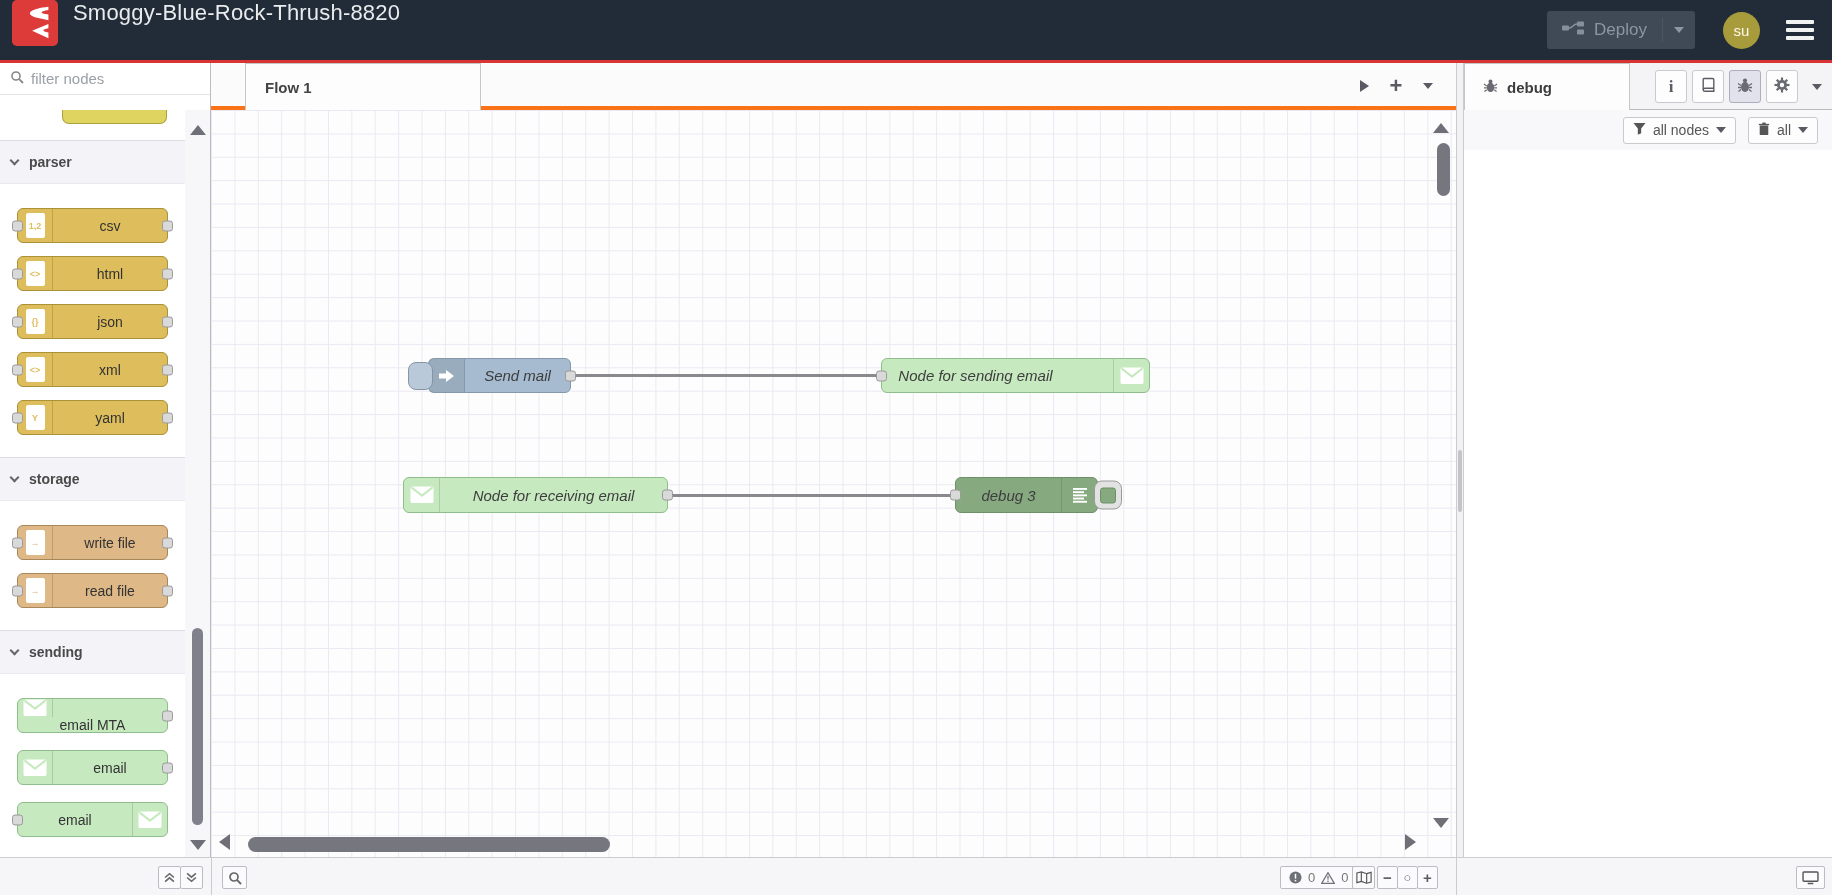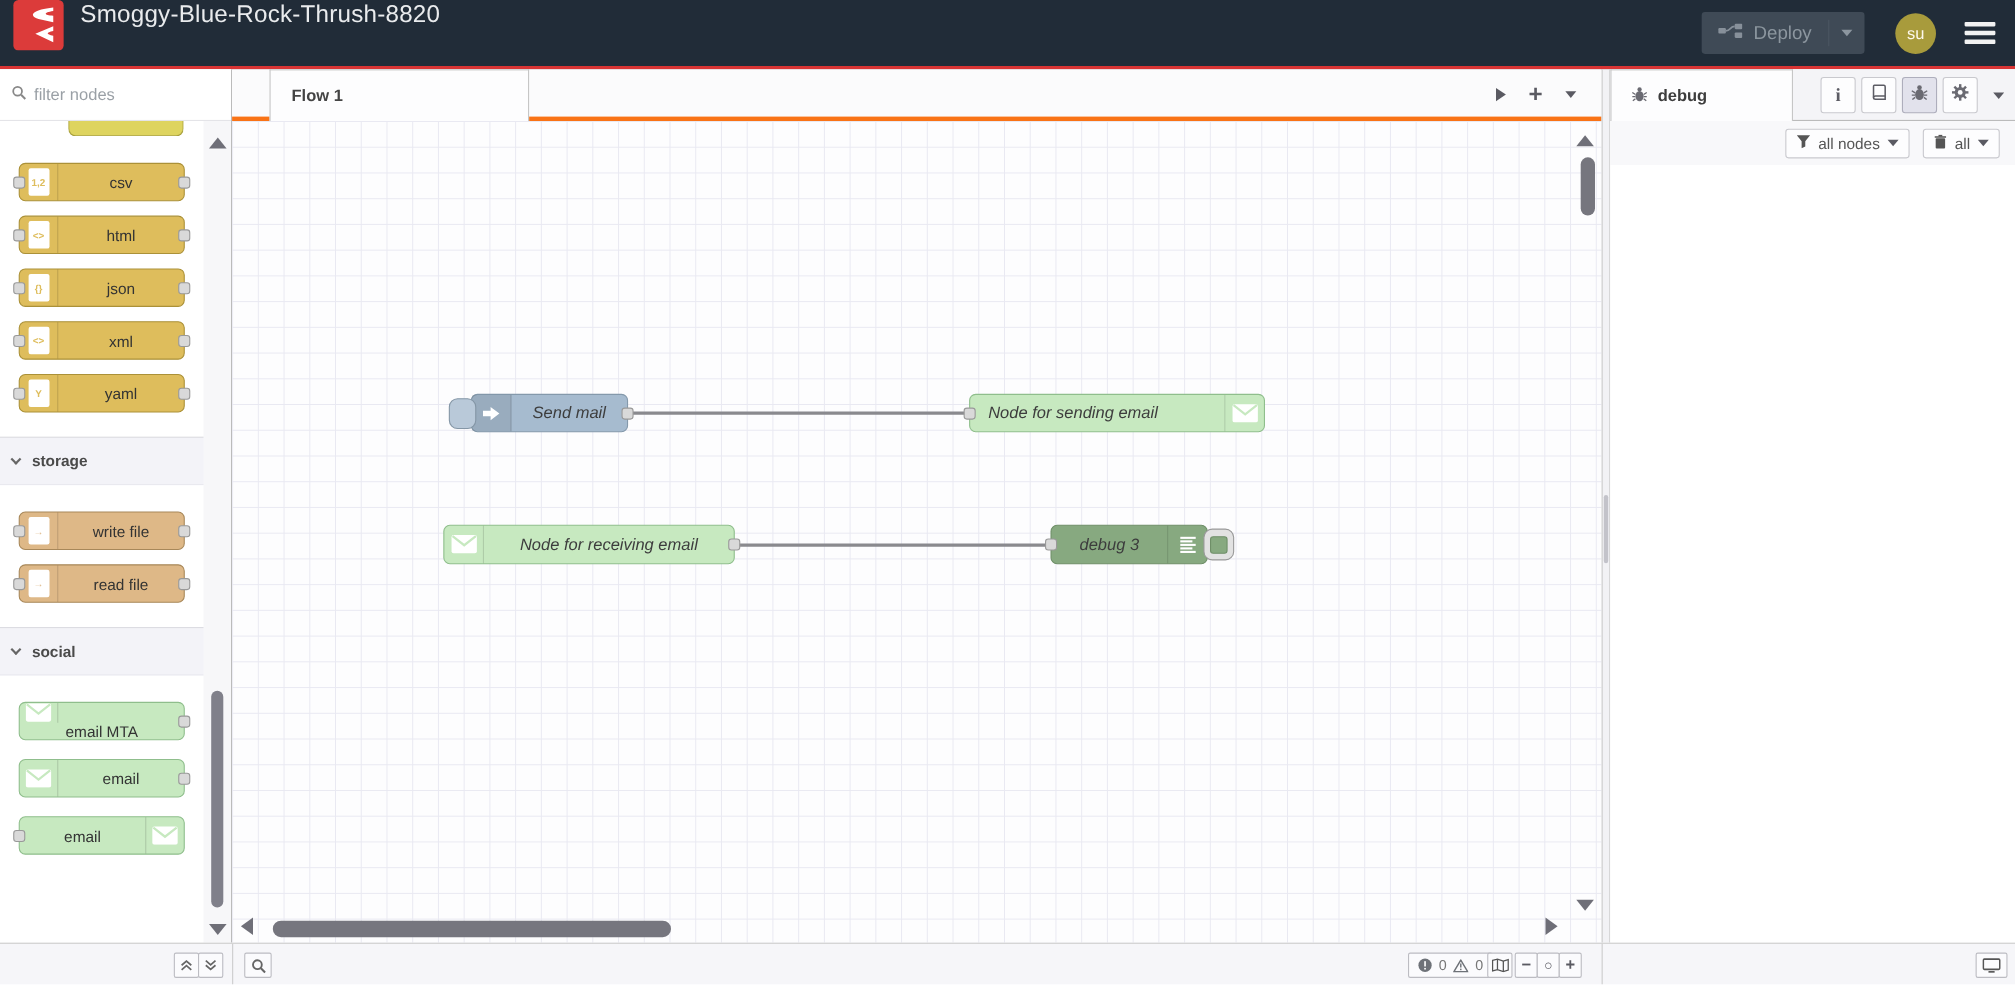--- a/index.html
+++ b/index.html
@@ -14,21 +14,21 @@
 .deploy { display:flex; align-items:center; background:#3f4a56; border-radius:3px; color:#8c969f; overflow:hidden; }
 .deploy-main { display:flex; align-items:center; gap:10px; padding:9px 15px; font-size:17px; }
 .deploy-caret { padding:9px 11px; border-left:1px solid #4b5662; display:flex; align-items:center; }
 .caret-down { width:0; height:0; border-left:5px solid transparent; border-right:5px solid transparent; border-top:6px solid #8c969f; }
 .avatar { width:37px; height:37px; border-radius:50%; background:#a89b3c; color:#fdf8ec; display:flex; align-items:center; justify-content:center; font-size:15px; margin-left:28px; }
 .burger { margin-left:26px; display:flex; flex-direction:column; gap:4px; cursor:pointer; }
 .burger span { display:block; width:28px; height:4px; background:#f2f2f2; border-radius:1px; }
 
 
 #palette { position:absolute; left:0; top:63px; width:211px; bottom:38px; background:#fff; border-right:1px solid #bbb; }
-#pal-filter { position:relative; height:47px; border-bottom:1px solid #e4e4e8; display:flex; align-items:center; padding:0 10px; gap:7px; background:#fff; }
+#pal-filter { position:relative; height:32px; border-bottom:1px solid #e4e4e8; display:flex; align-items:center; padding:0 10px; gap:7px; background:#fff; }
 #pal-filter input { border:none; outline:none; flex:1; font-size:15px; color:#555; font-family:"Liberation Sans",sans-serif; background:transparent; }
 #pal-filter input::placeholder { color:#9aa0a6; }
 #pal-scroll { position:absolute; top:47px; left:0; width:186px; bottom:0; overflow:hidden; }
 #pal-gutter { position:absolute; top:47px; right:0; width:25px; bottom:0; background:#f7f7f9; }
 .pal-cut { width:105px; height:14px; margin-left:62px; border:1px solid #aaa23e; border-top:none; border-radius:0 0 7px 7px; }
 .pal-cat { background:#f3f3f8; border-top:1px solid #dcdce2; border-bottom:1px solid #e9e9ef; height:44px; display:flex; align-items:center; padding-left:11px; gap:11px; font-weight:bold; font-size:14px; color:#4a4a4a; }
 .chev { width:7px; height:7px; border-right:2px solid #666; border-bottom:2px solid #666; transform:rotate(45deg); margin-top:-4px; }
 .pal-node { position:relative; width:151px; height:35px; margin-left:17px; border-radius:6px; border:1px solid; display:flex; align-items:center; }
 .pal-icon { width:35px; align-self:stretch; display:flex; align-items:center; justify-content:center; }
 .pal-icon.left { border-right:1px solid rgba(0,0,0,.14); }
@@ -136,20 +136,24 @@
       <span>
         <svg viewBox="0 0 14 14" width="14" height="14">
             <circle cx="6" cy="6" r="4" fill="none" stroke="#888" stroke-width="1.6"></circle>
             <line x1="9.2" y1="9.2" x2="13" y2="13" stroke="#888" stroke-width="1.8"></line>
           </svg>
       </span>
       <input type="text" placeholder="filter nodes" style="">
     </div>
     <div id="pal-scroll">
         <div class="pal-cut" style="background: rgb(222, 212, 95);"></div>
+        <div class="pal-cat" style="margin-top: 16px;">
+          <span class="chev"></span>
+          <span>parser</span>
+        </div>
         <div class="pal-node" style="background: rgb(222, 189, 92); border-color: rgb(171, 145, 56); margin-top: 24px;">
           <div class="pal-icon left">
             <span class="file-ic" style="color: rgb(222, 189, 92);">1,2</span>
           </div>
           <span class="pal-label">csv</span>
           <span class="port in"></span>
           <span class="port out"></span>
         </div>
         <div class="pal-node" style="background: rgb(222, 189, 92); border-color: rgb(171, 145, 56); margin-top: 13px;">
           <div class="pal-icon left">
@@ -198,21 +202,21 @@
         <div class="pal-node" style="background: rgb(222, 184, 135); border-color: rgb(168, 136, 90); margin-top: 13px;">
           <div class="pal-icon left">
             <span class="file-ic" style="color: rgb(222, 184, 135);">→</span>
           </div>
           <span class="pal-label">read file</span>
           <span class="port in"></span>
           <span class="port out"></span>
         </div>
         <div class="pal-cat" style="margin-top: 22px;">
           <span class="chev"></span>
-          <span>social</span>
+          <span>sending</span>
         </div>
         <div class="pal-node" style="background: rgb(199, 233, 192); border-color: rgb(143, 190, 140); margin-top: 24px; flex-direction: column;">
           <div class="pal-icon left">
             <svg xmlns="http://www.w3.org/2000/svg" viewBox="0 0 26 19" width="24" height="17.5">
               <rect x="0.5" y="0.5" width="25" height="18" rx="2" fill="#fff"></rect>
               <path d="M1.5 1.5 L13 10.5 L24.5 1.5" fill="none" stroke="#c7e9c0" stroke-width="2.2"></path>
             </svg>
           </div>
           <span class="pal-label">email MTA</span>
           <span class="port out"></span>

